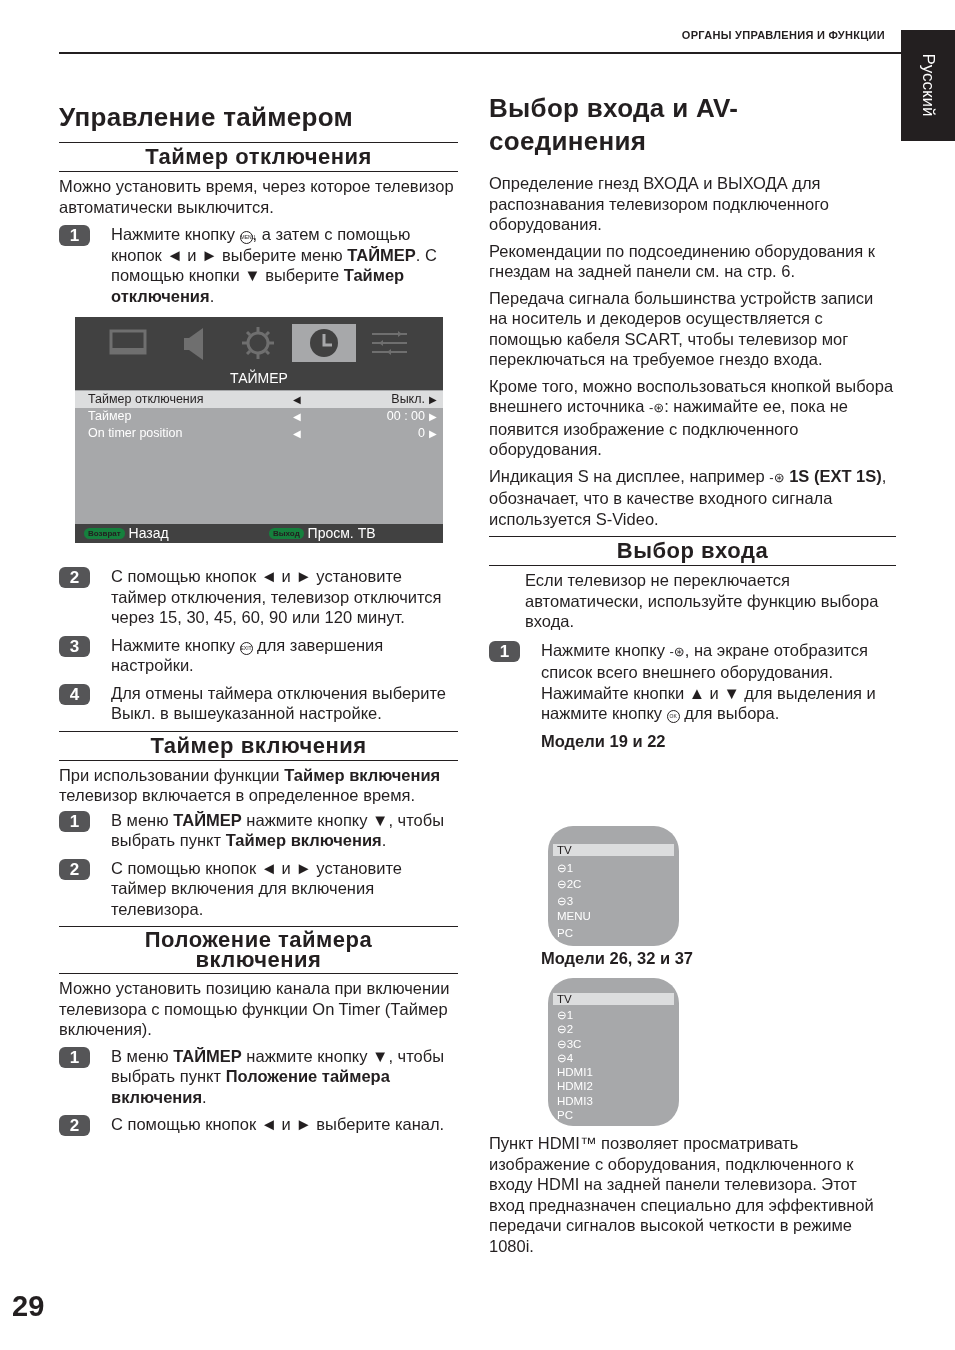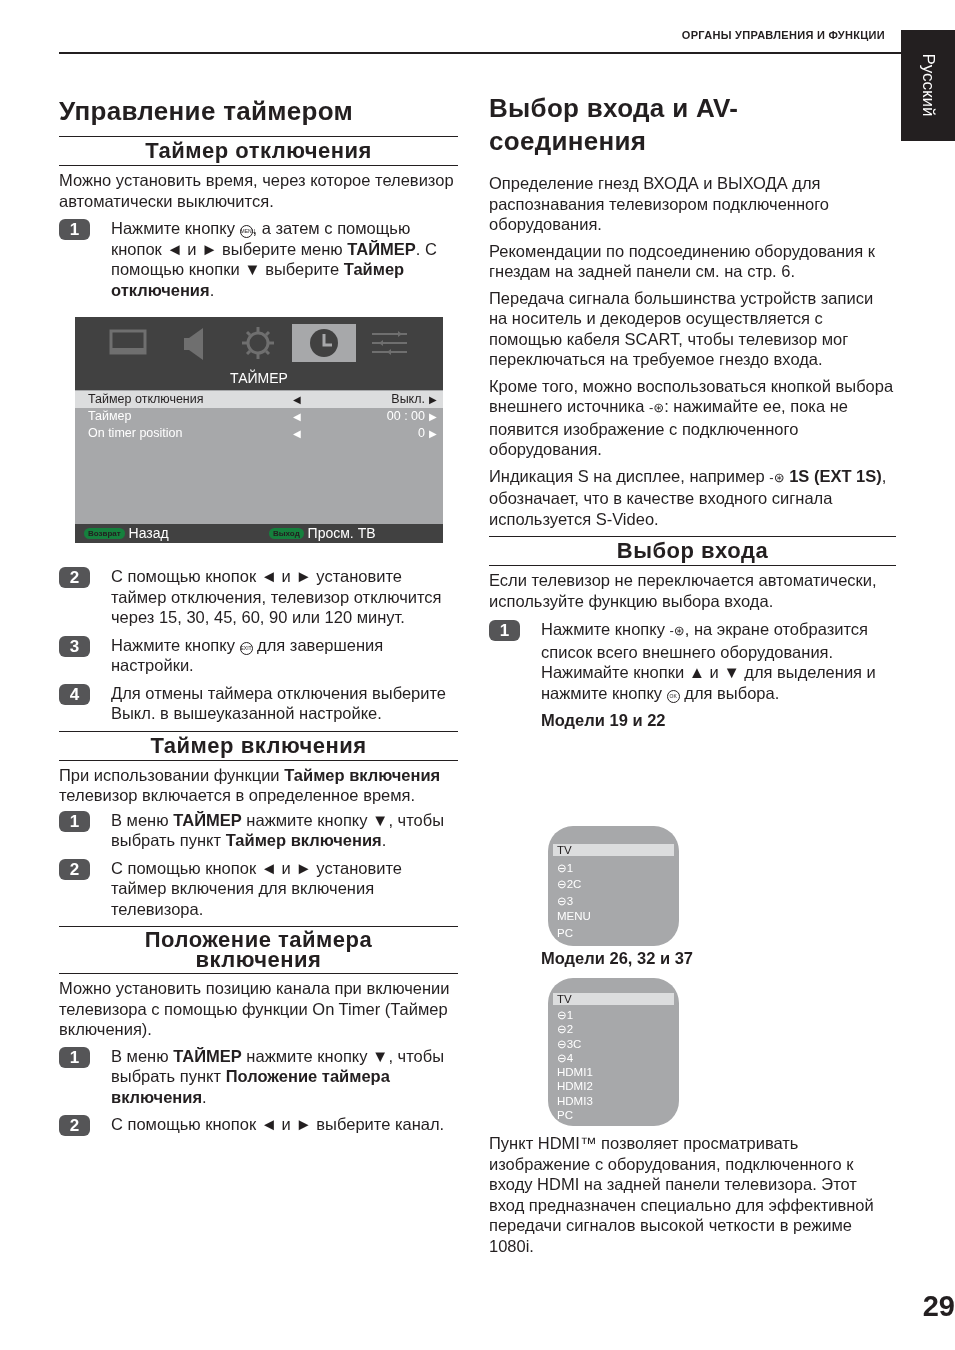--- a/index.html
+++ b/index.html
@@ -40,33 +40,33 @@
   .tv-row .val { position: absolute; left: 240px; width: 110px; text-align: right; }
   .tv-row .ra { position: absolute; left: 354px; font-size: 10px; }
   .tv-bottom { position: absolute; left: 0; bottom: 0; width: 368px; height: 19px; background: #414141; color: #fff; font-size: 14px; line-height: 19px; }
   .pill { display: inline-block; background: #15803d; color: #231f20; font-size: 8px; font-weight: bold; border-radius: 7px; padding: 0 4px; line-height: 11px; vertical-align: 2px; }
 
   
   .src-list { position: absolute; left: 548px; width: 131px; background: #a7a8aa; color: #fff; font-size: 11.5px; border-radius: 25px; }
   .src-item { position: absolute; left: 9px; }
   .src-item.sel { left: 5px; width: 121px; background: #dcddde; color: #231f20; padding-left: 4px; }
 
-  .page-num { position: absolute; left: 0; width: 955px; top: 1290px; text-align: right; font-size: 29px; font-weight: 900; }
+  .page-num { position: absolute; left: 0; width: 955px; top: 1290px; text-align: left; font-size: 29px; font-weight: 900; padding-left: 12px; }
 </style>
 </head>
 <body>
 
 <div class="header-title">ОРГАНЫ УПРАВЛЕНИЯ И ФУНКЦИИ</div>
 <div class="header-line"></div>
 <div class="lang-tab">
     <span>Русский</span>
   </div>
 
 <div class="col col-left">
-  <div class="h1" style="margin-top:2px;">Управление таймером</div>
+  <div class="h1" style="margin-top:8px;">Управление таймером</div>
   <div class="h2" style="margin-top:8px;">Таймер отключения</div>
   <p style="margin-top:4px;">Можно установить время, через которое телевизор автоматически выключится.</p>
   <div id="sleep-steps-1" style="margin-top:7px;">
       <div class="step">
         <div class="badge">1</div>
         <div class="step-text"><span>Нажмите кнопку </span><span class="glyph-btn">MENU</span><span>, а затем с помощью кнопок ◄ и ► выберите меню </span><b>ТАЙМЕР</b><span>. С помощью кнопки ▼ выберите </span><b>Таймер отключения</b><span>.</span></div>
       </div>
     </div>
 </div>
 
@@ -197,21 +197,21 @@
     <div>соединения</div>
   </div>
   <div id="right-paras" style="margin-top:15px;">
       <p><span>Определение гнезд ВХОДА и ВЫХОДА для распознавания телевизором подключенного оборудования.</span></p>
       <p style="margin-top: 6px;"><span>Рекомендации по подсоединению оборудования к гнездам на задней панели см. на стр. 6.</span></p>
       <p style="margin-top: 6px;"><span>Передача сигнала большинства устройств записи на носитель и декодеров осуществляется с помощью кабеля SCART, чтобы телевизор мог переключаться на требуемое гнездо входа.</span></p>
       <p style="margin-top: 6px;"><span>Кроме того, можно воспользоваться кнопкой выбора внешнего источника </span><span class="src-icon">-⊛</span><span>: нажимайте ее, пока не появится изображение с подключенного оборудования.</span></p>
       <p style="margin-top: 6px;"><span>Индикация S на дисплее, например </span><span class="src-icon">-⊛</span><span> </span><b>1S (EXT 1S)</b><span>, обозначает, что в качестве входного сигнала используется S-Video.</span></p>
     </div>
   <div class="h2" style="margin-top:7px;">Выбор входа</div>
-  <p style="margin-top:4px;">Если телевизор не переключается автоматически, используйте функцию выбора входа.</p>
+  <p style="margin-top:4px;margin-left:36px;">Если телевизор не переключается автоматически, используйте функцию выбора входа.</p>
   <div id="input-step" style="margin-top:8px;">
       <div class="step">
         <div class="badge">1</div>
         <div class="step-text"><span>Нажмите кнопку </span><span class="src-icon">-⊛</span><span>, на экране отобразится список всего внешнего оборудования. Нажимайте кнопки ▲ и ▼ для выделения и нажмите кнопку </span><span class="glyph-btn">OK</span><span> для выбора.</span></div>
       </div>
     </div>
   <p style="margin-top:7px; margin-left:52px; font-weight:bold;">Модели 19 и 22</p>
 </div>
 
 <div class="src-list" id="list-a" style="top:826px; height:120px;">

